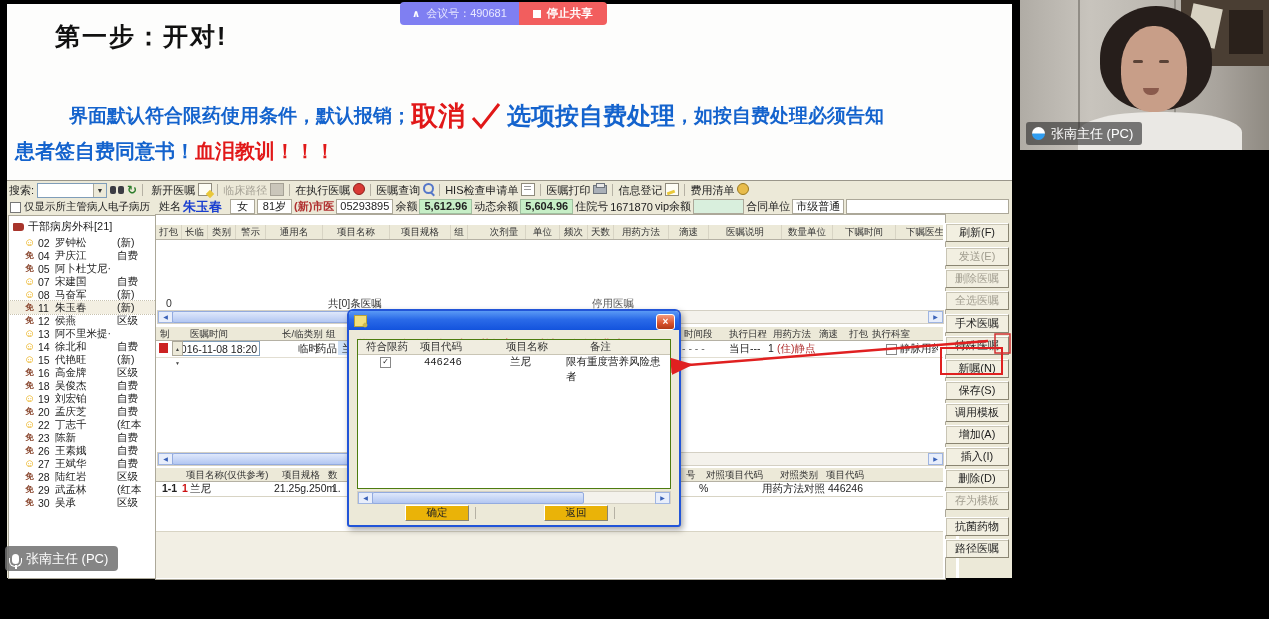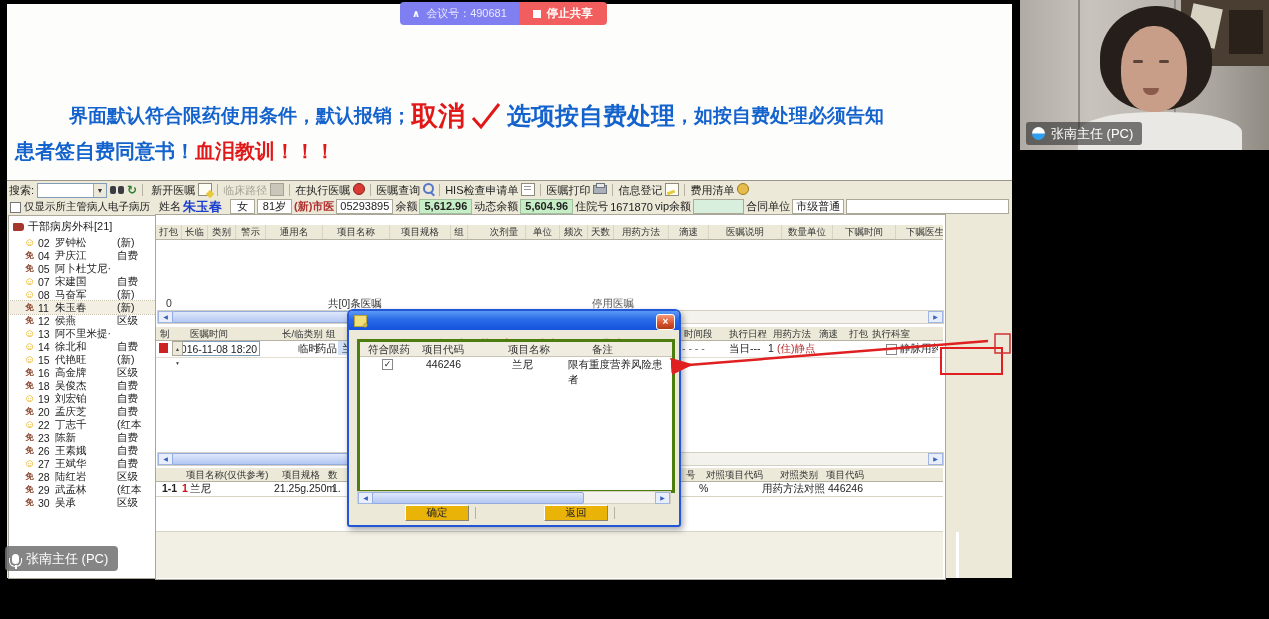--- a/index.html
+++ b/index.html
@@ -113,21 +113,21 @@
   
   #dialog{position:absolute;left:340px;top:128px;width:330px;height:214px;z-index:20;
     border:2px solid #2255d8;border-radius:6px 6px 3px 3px;background:#ece9d8;box-shadow:2px 3px 6px rgba(0,0,0,.35);}
   #dlg-title{height:19px;background:linear-gradient(180deg,#5a9af5 0%,#2a6ae8 45%,#1353dd 100%);
     border-radius:4px 4px 0 0;position:relative;}
   .note-icon{position:absolute;left:5px;top:4px;width:11px;height:10px;background:#f2e07c;border:1px solid #b8a43a;}
   .note-icon::after{content:"";position:absolute;right:-1px;bottom:-1px;width:4px;height:4px;background:#cdb94f;transform:rotate(45deg);}
   #dlg-close{position:absolute;right:4px;top:3px;width:17px;height:14px;border:1px solid #fff;border-radius:3px;
     background:linear-gradient(#f59a7c,#d8512c 60%,#b03a18);color:#fff;font-size:10px;line-height:13px;text-align:center;font-weight:bold;cursor:default;}
   #dlg-msg{color:#d82020;font-weight:bold;font-size:11px;padding:7px 0 0 10px;}
-  #dlg-table{position:absolute;left:8px;top:28px;width:312px;height:148px;background:#fff;border:3px solid #4d7c0f;}
+  #dlg-table{position:absolute;left:8px;top:28px;width:312px;height:148px;background:#fff;border:1px solid #4d7c0f;font-family:Liberation Mono, monospace;}
   #dlg-thead{height:14px;background:#f0ede0;border-bottom:1px solid #c9c5b5;position:relative;font-size:10.5px;color:#333;}
   #dlg-thead span{position:absolute;line-height:14px;}
   #dlg-trow{height:15px;position:relative;font-size:10.5px;}
   #dlg-trow span{position:absolute;line-height:15px;}
   #dlg-hs{position:absolute;left:8px;top:180px;width:312px;height:11px;background:#f4f2ec;border:1px solid #d4d0c4;}
   #dlg-btnrow{position:absolute;left:8px;top:194px;width:312px;height:15px;display:flex;align-items:center;}
   .dlg-btn{width:62px;height:14px;line-height:13px;text-align:center;background:#eab308;border:1px solid;
     border-color:#fff #8a8572 #8a8572 #fff;font-size:10.5px;cursor:default;}
   .dlg-sep{width:1px;height:12px;background:#b5b1a4;margin:0 6px;}
   
@@ -166,20 +166,21 @@
       <div class="mb-left">
         <span class="chev">∧</span>
         <span class="mtxt">会议号：490681</span>
       </div>
       <div class="mb-right">
         <span class="sq"></span>
         <span class="stxt">停止共享</span>
       </div>
     </div>
 
+    <div id="slide-title">第一步：开对!</div>
 
     <div id="ann-line1">
       <span class="ann-blue">界面默认符合限药使用条件，默认报销；</span>
       <span class="ann-red-big">取消</span>
       <svg width="34" height="30" viewBox="0 0 34 30" style="margin:0 4px;">
         <polyline points="4,17 12,26 30,3" fill="none" stroke="#e11818" stroke-width="3"></polyline>
       </svg>
       <span class="ann-blue-big">选项按自费处理</span>
       <span class="ann-blue">，如按自费处理必须告知</span>
     </div>
@@ -495,20 +496,37 @@
         <span style="left:6px;font-weight:bold;">1-1</span>
         <span style="left:26px;" class="redno">1</span>
         <span style="left:34px;">兰尼</span>
         <span style="left:118px;">21.25g.250m</span>
         <span style="left:176px;">1.</span>
         <span style="left:543px;">%</span>
         <span style="left:606px;">用药方法对照</span>
         <span style="left:672px;">446246</span>
       </div>
 
+      <div id="rcol">
+          <div class="rbtn">刷新(F)</div>
+          <div class="rbtn dis" style="margin-top: 5px;">发送(E)</div>
+          <div class="rbtn dis">删除医嘱</div>
+          <div class="rbtn dis">全选医嘱</div>
+          <div class="rbtn" style="margin-top: 4px;">手术医嘱</div>
+          <div class="rbtn">特殊医嘱</div>
+          <div class="rbtn" style="margin-top: 4px;">新嘱(N)</div>
+          <div class="rbtn">保存(S)</div>
+          <div class="rbtn">调用模板</div>
+          <div class="rbtn">增加(A)</div>
+          <div class="rbtn">插入(I)</div>
+          <div class="rbtn">删除(D)</div>
+          <div class="rbtn dis" style="margin-top: 2px;">存为模板</div>
+          <div class="rbtn" style="margin-top: 7px;">抗菌药物</div>
+          <div class="rbtn">路径医嘱</div>
+        </div>
 
       <div id="dialog">
         <div id="dlg-title">
           <span class="note-icon"></span>
           <span id="dlg-close">×</span>
         </div>
         <div id="dlg-msg">说明，默认是符合限制用药规定，取消选择将按自费处理</div>
         <div id="dlg-table">
           <div id="dlg-thead">
               <span style="left: 8px;">符合限药</span>

